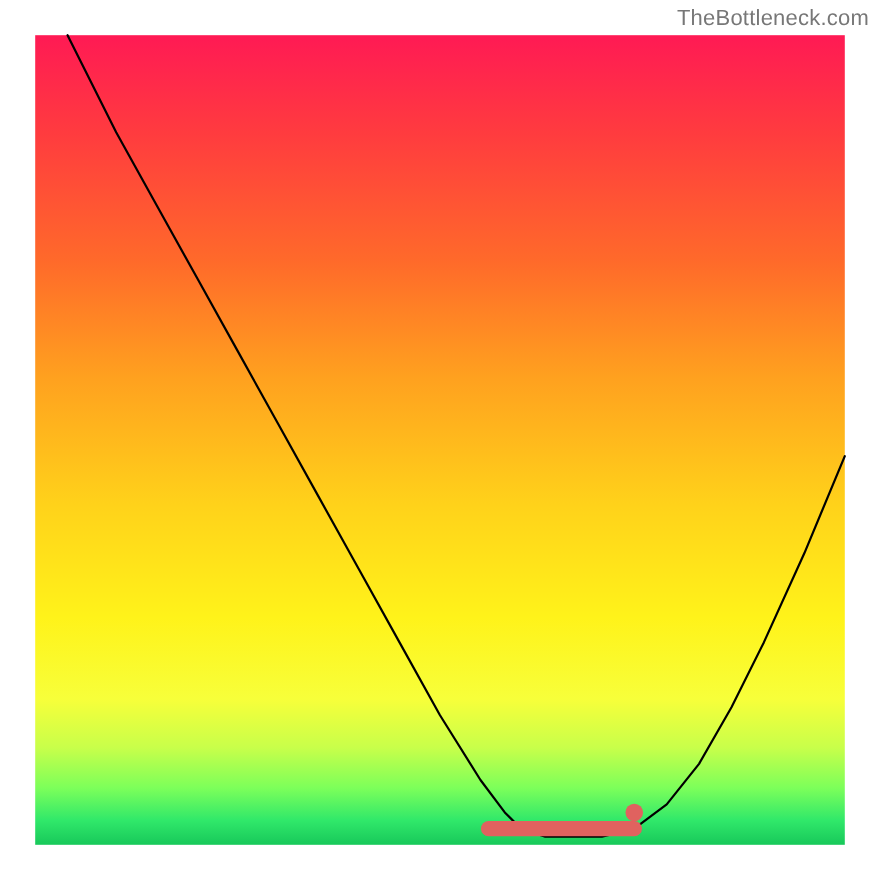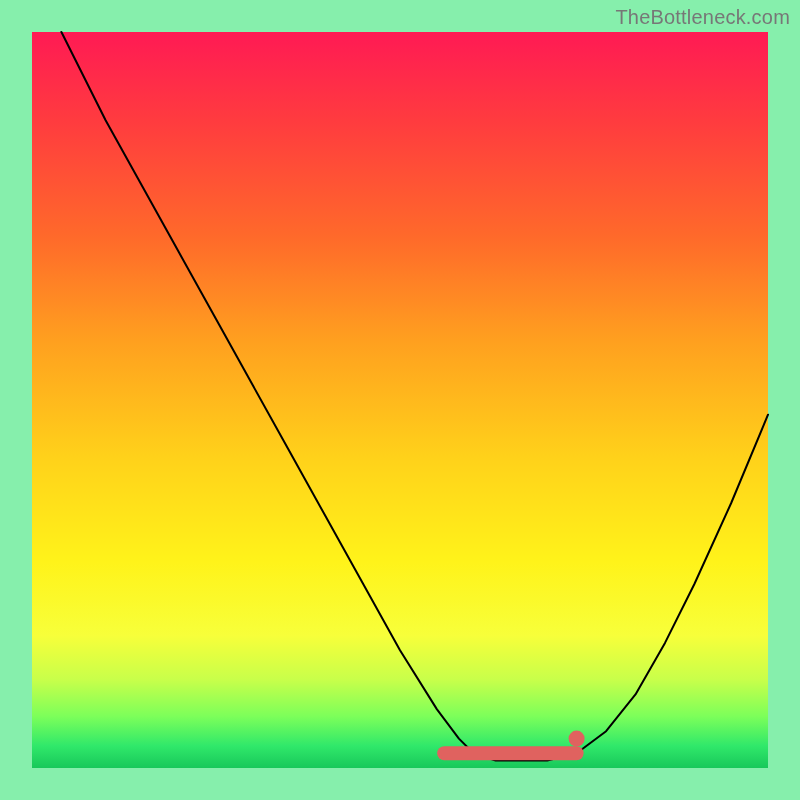--- a/index.html
+++ b/index.html
@@ -8,21 +8,21 @@
     width: 800px;
     height: 800px;
     overflow: hidden;
     background: #000;
     font-family: Arial, Helvetica, sans-serif;
   }
   .frame {
     position: relative;
     width: 800px;
     height: 800px;
-    background: #86efac;
+    background: #ffffff;
   }
   .plot {
     position: absolute;
     left: 32px;
     top: 32px;
     width: 736px;
     height: 736px;
     background: linear-gradient(to bottom,
       #ff1a54 0%,
       #ff3b3f 12%,

